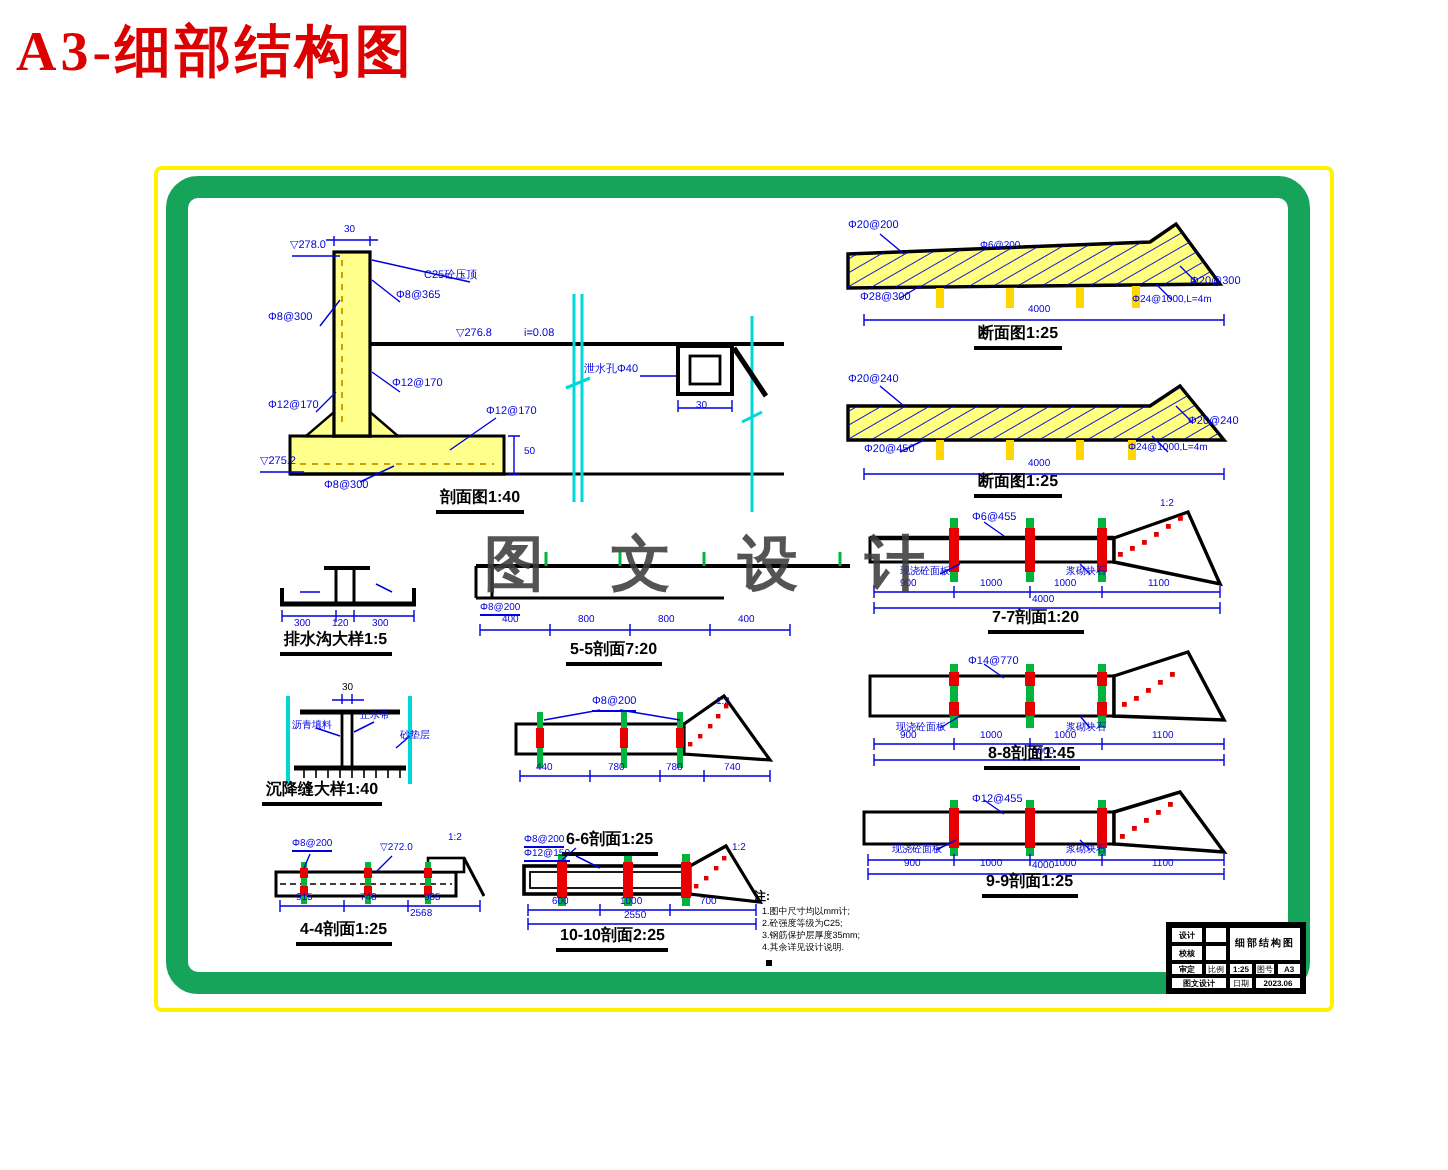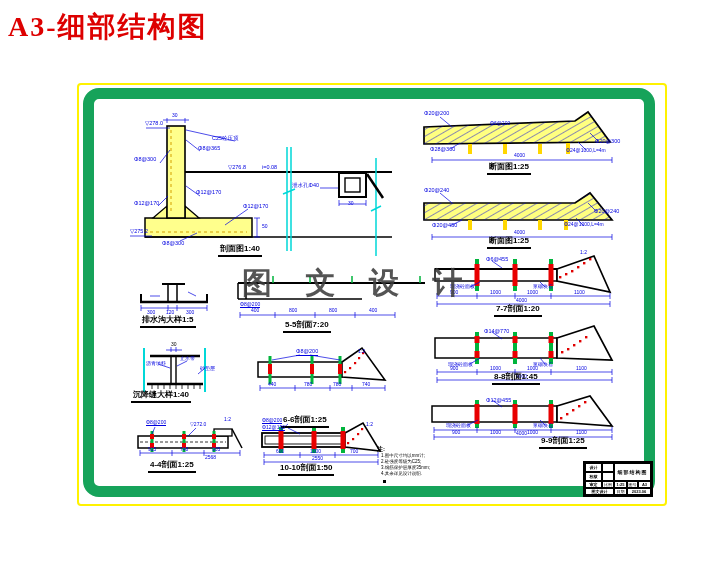--- a/index.html
+++ b/index.html
@@ -303,21 +303,21 @@
 
   <span class="lb" style="left:486px;top:398px;">Φ12@455</span>
   <span class="lb s5" style="left:446px;top:423px;">现浇砼面板</span>
   <span class="lb s5" style="left:533px;top:423px;">浆砌块石</span>
 
   <span class="lb s5" style="left:452px;top:430px;">900</span>
   <span class="lb s5" style="left:490px;top:430px;">1000</span>
   <span class="lb s5" style="left:527px;top:430px;">1000</span>
   <span class="lb s5" style="left:576px;top:430px;">1100</span>
   <span class="lb s5" style="left:516px;top:431px;">4000</span>
-  <span class="cap" style="left:491px;top:437px;margin-left:48px;">9-9剖面1:25</span>
+  <span class="cap" style="left:491px;top:437px;">9-9剖面1:25</span>
 
   <span class="lb lbu s5" style="left:240px;top:302px;">Φ8@200</span>
   <span class="lb s5" style="left:251px;top:308px;">400</span>
   <span class="lb s5" style="left:289px;top:308px;">800</span>
   <span class="lb s5" style="left:329px;top:308px;">800</span>
   <span class="lb s5" style="left:369px;top:308px;">400</span>
   <span class="cap" style="left:283px;top:321px;">5-5剖面7:20</span>
 
   <span class="lb lbu" style="left:296px;top:349px;">Φ8@200</span>
   <span class="lb s5" style="left:358px;top:349px;">1:2</span>
@@ -327,21 +327,21 @@
   <span class="lb s5" style="left:362px;top:382px;">740</span>
   <span class="cap" style="left:281px;top:384px;margin-top:32px;">6-6剖面1:25</span>
 
   <span class="lb lbu s5" style="left:262px;top:418px;">Φ8@200</span>
   <span class="lb lbu s5" style="left:262px;top:425px;">Φ12@150</span>
   <span class="lb s5" style="left:366px;top:422px;">1:2</span>
   <span class="lb s5" style="left:276px;top:449px;">600</span>
   <span class="lb s5" style="left:310px;top:449px;">1000</span>
   <span class="lb s5" style="left:350px;top:449px;">700</span>
   <span class="lb s5" style="left:312px;top:456px;">2550</span>
-  <span class="cap" style="left:278px;top:464px;">10-10剖面1:50</span>
+  <span class="cap" style="left:278px;top:464px;">10-10剖面2:25</span>
 
   <span class="lb s5" style="left:147px;top:310px;">300</span>
   <span class="lb s5" style="left:166px;top:310px;">120</span>
   <span class="lb s5" style="left:186px;top:310px;">300</span>
   <span class="cap" style="left:140px;top:316px;">排水沟大样1:5</span>
 
   <span class="lb s5" style="left:146px;top:361px;">沥青填料</span>
   <span class="lb s5" style="left:180px;top:356px;">止水带</span>
   <span class="lb s5" style="left:200px;top:366px;">砂垫层</span>
   <span class="lb s5" style="left:171px;top:342px;color:#000;">30</span>

